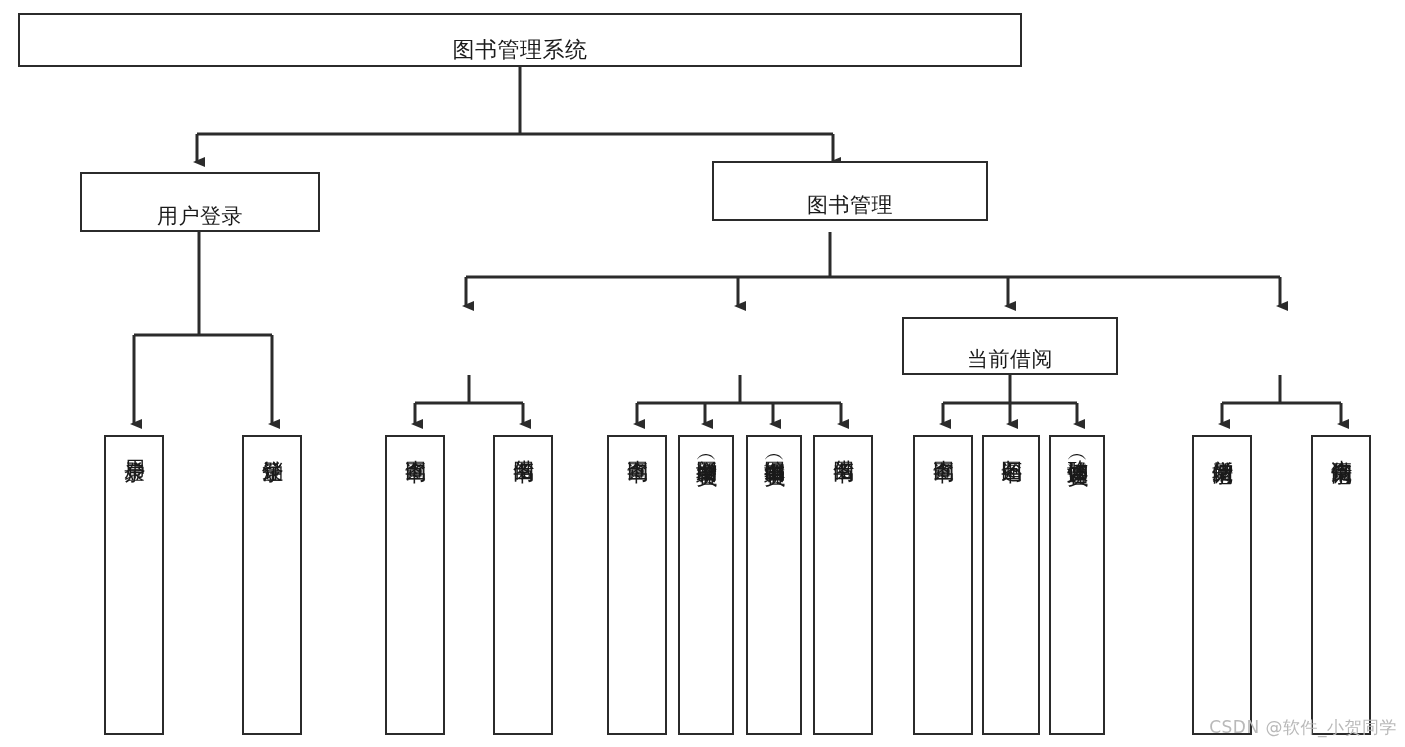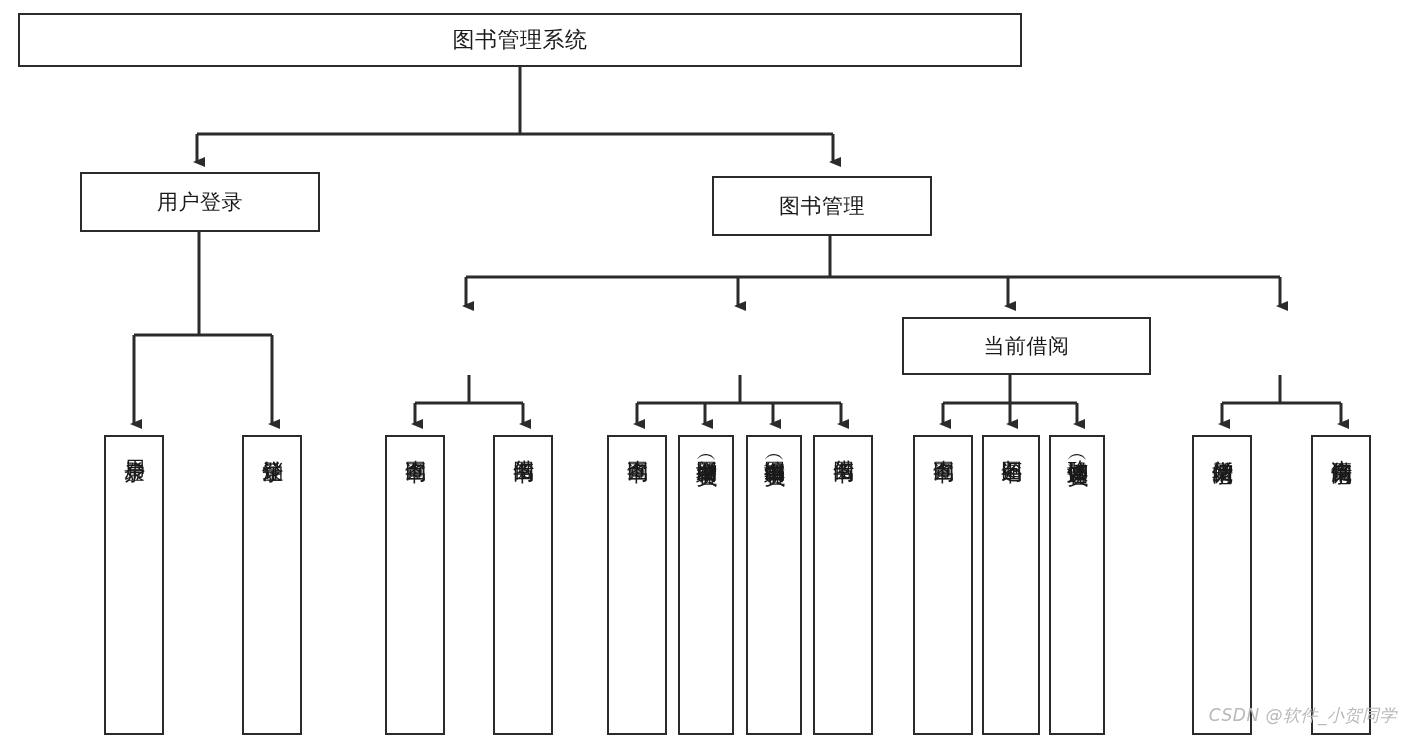--- a/index.html
+++ b/index.html
@@ -24,21 +24,21 @@
     width: 1405px;
     height: 747px;
     pointer-events: none;
   }
   .node {
     position: absolute;
     box-sizing: border-box;
     border: 2px solid #2b2b2b;
     background: #ffffff;
     display: flex;
-    align-items: center;
+    align-items: flex-end;
     justify-content: center;
     color: #1a1a1a;
   }
   .node.h {
     font-size: 21px;
     letter-spacing: 0.5px;
   }
   .node.root {
     font-size: 22px;
   }
@@ -51,26 +51,25 @@
     writing-mode: vertical-rl;
     text-orientation: upright;
     font-size: 21px;
     line-height: 1.22;
     letter-spacing: 1px;
     white-space: nowrap;
   }
   .watermark {
     position: absolute;
     right: 8px;
-    bottom: 20px;
+    bottom: 8px;
     font-size: 17px;
     color: #b9b9b9;
     white-space: nowrap;
     letter-spacing: 0.5px;
-    font-style: italic;
   }
 </style>
 </head>
 <body>
 
 <div id="canvas">
 
   <svg class="wires" viewBox="0 0 1405 747" xmlns="http://www.w3.org/2000/svg">
     <defs>
       <marker id="arrow" markerWidth="12" markerHeight="12" refX="5" refY="8" orient="auto" markerUnits="userSpaceOnUse">
@@ -121,25 +120,25 @@
     </g>
   </svg>
 
   <div class="node h root" style="left:18px; top:13px; width:1004px; height:54px;">
     <span>图书管理系统</span>
   </div>
 
   <div class="node h" style="left:80px; top:172px; width:240px; height:60px;">
     <span>用户登录</span>
   </div>
-  <div class="node h" style="left:712px; top:176px; width:220px; height:60px;">
+  <div class="node h" style="left:712px; top:161px; width:276px; height:60px;">
     <span>图书管理</span>
   </div>
 
-  <div class="node h" style="left:902px; top:317px; width:249px; height:58px;">
+  <div class="node h" style="left:902px; top:317px; width:216px; height:58px;">
     <span>当前借阅</span>
   </div>
 
   <div class="node v" style="left:104px; top:435px; width:60px; height:300px;">
     <span class="vtext">用户登录</span>
   </div>
   <div class="node v" style="left:242px; top:435px; width:60px; height:300px;">
     <span class="vtext">注销登录</span>
   </div>
 

